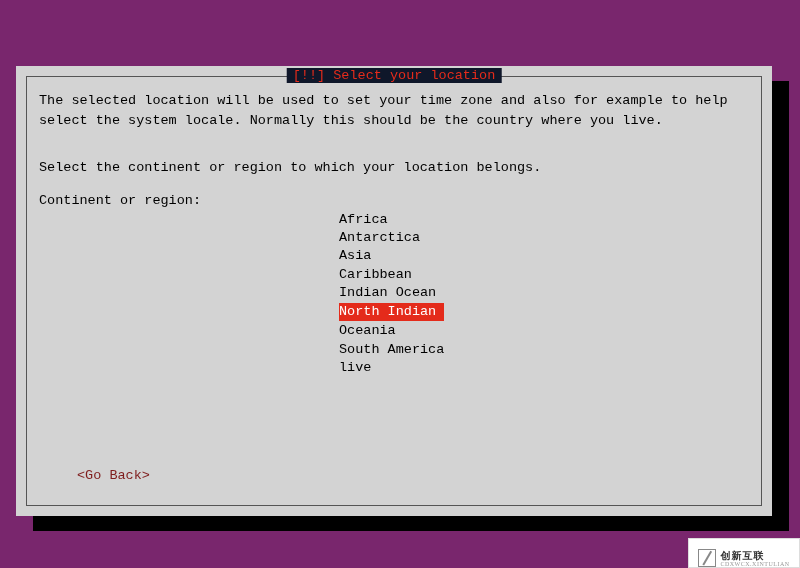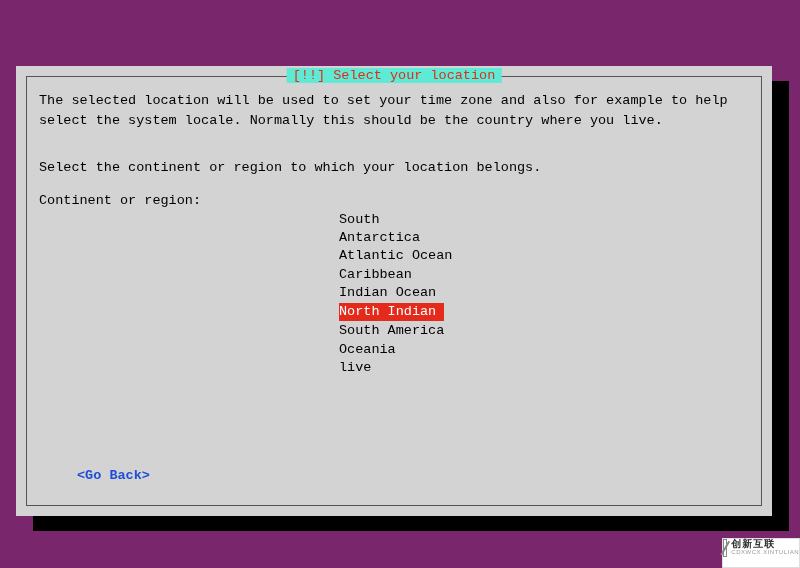--- a/index.html
+++ b/index.html
@@ -38,21 +38,21 @@
       height: 100%;
       border: 1px solid #555;
       position: relative;
       padding: 14px 12px;
     }
     .dialog-title {
       position: absolute;
       top: -9px;
       left: 50%;
       transform: translateX(-50%);
-      background: #5eead4;
+      background: #0f172a;
       padding: 0 6px;
       color: #e42b1b;
       white-space: nowrap;
     }
     .dialog-body {
       color: #000;
       line-height: 1.5;
     }
     .description {
       margin-bottom: 26px;
@@ -71,34 +71,33 @@
     }
     .region-item.selected {
       background: #e42b1b;
       color: #fff;
       display: inline-block;
     }
     .go-back {
       position: absolute;
       bottom: 22px;
       left: 50px;
-      color: #1d4ed8;
-      font-weight: bold;
+      color: #7f1d1d;
     }
     .watermark {
       position: absolute;
       right: 0;
       bottom: 0;
-      width: 78px;
+      width: 112px;
       height: 30px;
       background: #fff;
       display: flex;
-      align-items: flex-start;
+      align-items: flex-end;
       justify-content: center;
-      font-family: Liberation Sans, sans-serif;
+      font-family: Liberation Serif, serif;
       font-size: 9px;
       color: #333;
       border: 1px solid #ddd;
     }
     .watermark .logo-icon {
       width: 18px;
       height: 18px;
       border: 1.5px solid #888;
       margin-right: 4px;
       display: flex;
@@ -140,40 +139,40 @@
 <div class="dialog-shadow"></div>
 <div class="dialog">
   <div class="dialog-inner">
     <div class="dialog-title">[!!] Select your location</div>
     <div class="dialog-body">
       <div class="description">The selected location will be used to set your time zone and also for example to help select the system locale. Normally this should be the country where you live.</div>
       <div class="prompt">Select the continent or region to which your location belongs.</div>
       <div class="field-label">Continent or region:</div>
       <div class="region-list" id="region-list">
           <div>
-            <div class="region-item">South</div>
+            <div class="region-item">Africa</div>
           </div>
           <div>
             <div class="region-item">Antarctica</div>
           </div>
           <div>
-            <div class="region-item">Atlantic Ocean</div>
+            <div class="region-item">Asia</div>
           </div>
           <div>
             <div class="region-item">Caribbean</div>
           </div>
           <div>
             <div class="region-item">Indian Ocean</div>
           </div>
           <div><div class="region-item selected">North Indian </div></div>
           <div>
-            <div class="region-item">South America</div>
+            <div class="region-item">Oceania</div>
           </div>
           <div>
-            <div class="region-item">Oceania</div>
+            <div class="region-item">South America</div>
           </div>
           <div>
             <div class="region-item">live</div>
           </div>
         </div>
     </div>
     <div class="go-back">&lt;Go Back&gt;</div>
   </div>
 </div>
 

